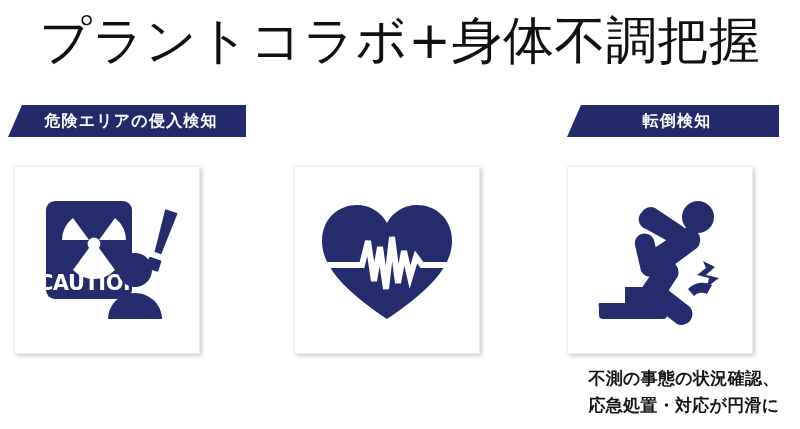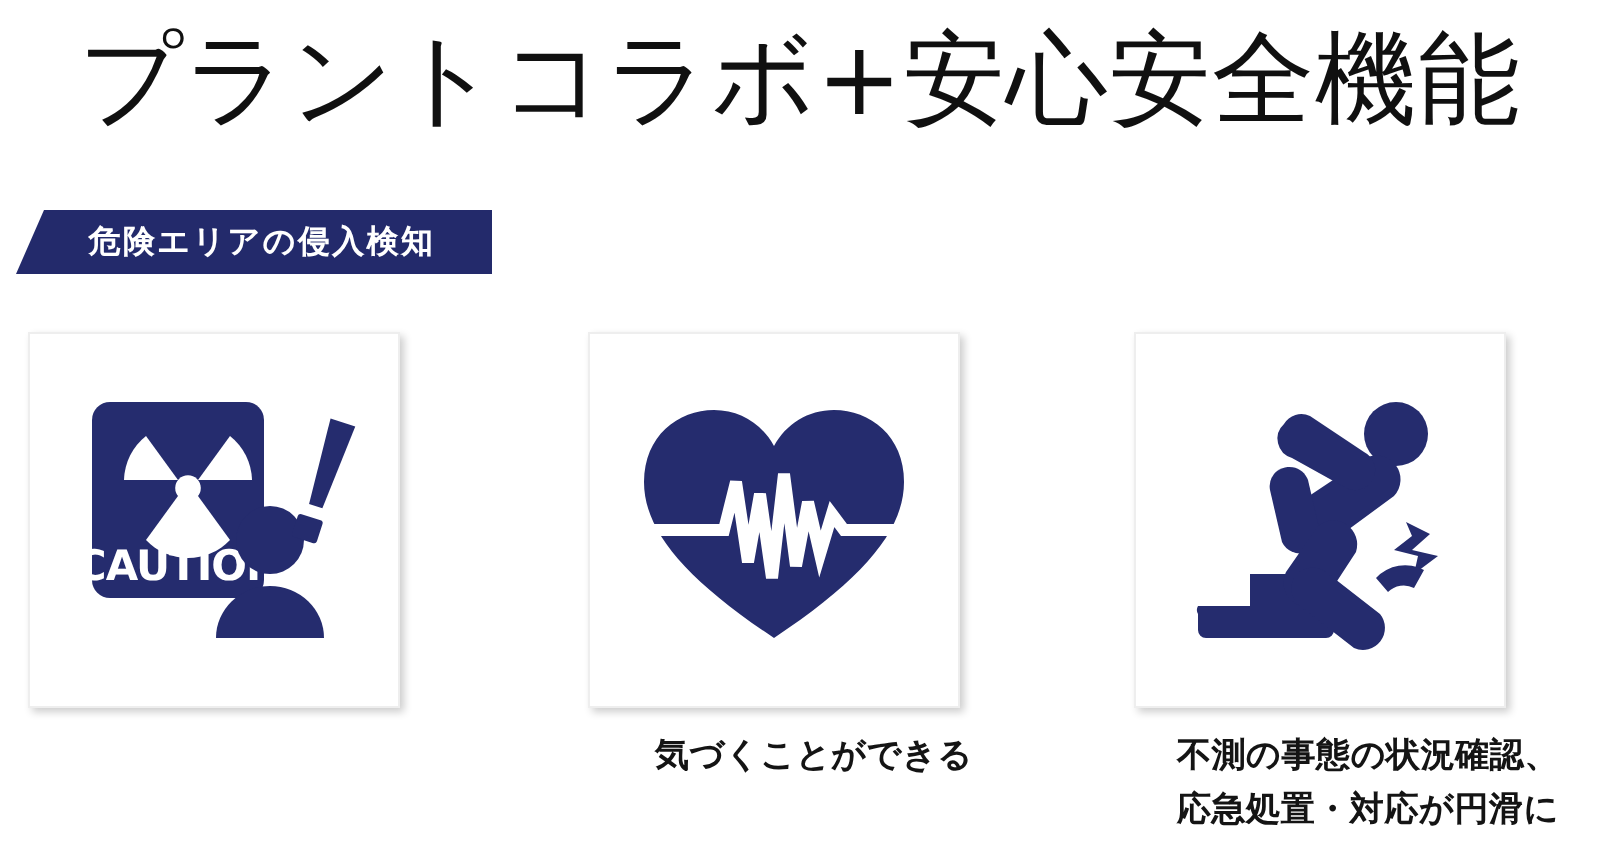--- a/index.html
+++ b/index.html
@@ -107,21 +107,21 @@
     line-height: 27px;
     color: #141414;
     letter-spacing: 0.3px;
     font-family: "DejaVu Sans", "Liberation Sans", sans-serif;
   }
   .caption .line { display: block; white-space: nowrap; }
 </style>
 </head>
 <body>
 
-<div class="slide-title">プラントコラボ+安心安全機能</div>
+<div class="slide-title">プラントコラボ+身体不調把握</div>
 
 <div class="columns">
 
   <div class="column col-0">
     <div class="banner">
       <span class="banner-text">危険エリアの侵入検知</span>
     </div>
 
     <div class="card">
       <svg class="glyph" viewBox="0 0 150 150" aria-hidden="true">
@@ -155,25 +155,27 @@
 
     <div class="card" style="left:16px;">
       <svg class="glyph" viewBox="0 0 150 150" aria-hidden="true">
         <path d="M75 134 C 30 104 10 80 10 56 C 10 33 27 20 45 20 C 58 20 69 27 75 38 C 81 27 92 20 105 20 C 123 20 140 33 140 56 C 140 80 120 104 75 134 Z" fill="#252c6e"></path>
 
         <polyline points="10,80 44,80 50,80 56,56 62,96 68,62 74,104 80,52 86,98 92,66 98,92 104,72 110,80 140,80" fill="none" stroke="#ffffff" stroke-width="6" stroke-linejoin="miter" stroke-linecap="butt"></polyline>
       </svg>
     </div>
 
     <div class="caption" style="left:4px;">
-      <span class="line">気づくことができる</span>
     </div>
   </div>
 
   <div class="column col-2">
+    <div class="banner narrow" style="margin-left:16px;">
+      <span class="banner-text">転倒検知</span>
+    </div>
 
     <div class="card" style="left:16px;">
       <svg class="glyph" viewBox="0 0 150 150" aria-hidden="true">
         <g fill="#252c6e">
 
           <path d="M14 118 h26 v-16 h38 a4 4 0 0 1 4 4 v24 a4 4 0 0 1 -4 4 H18 a4 4 0 0 1 -4 -4 v-8 a4 4 0 0 1 0 -4 Z"></path>
 
           <circle cx="113" cy="32" r="16"></circle>
 
           <path d="M62 68 L98 44 a12 12 0 0 1 14 19 L78 88 a12 12 0 0 1 -16 -20 Z"></path>

